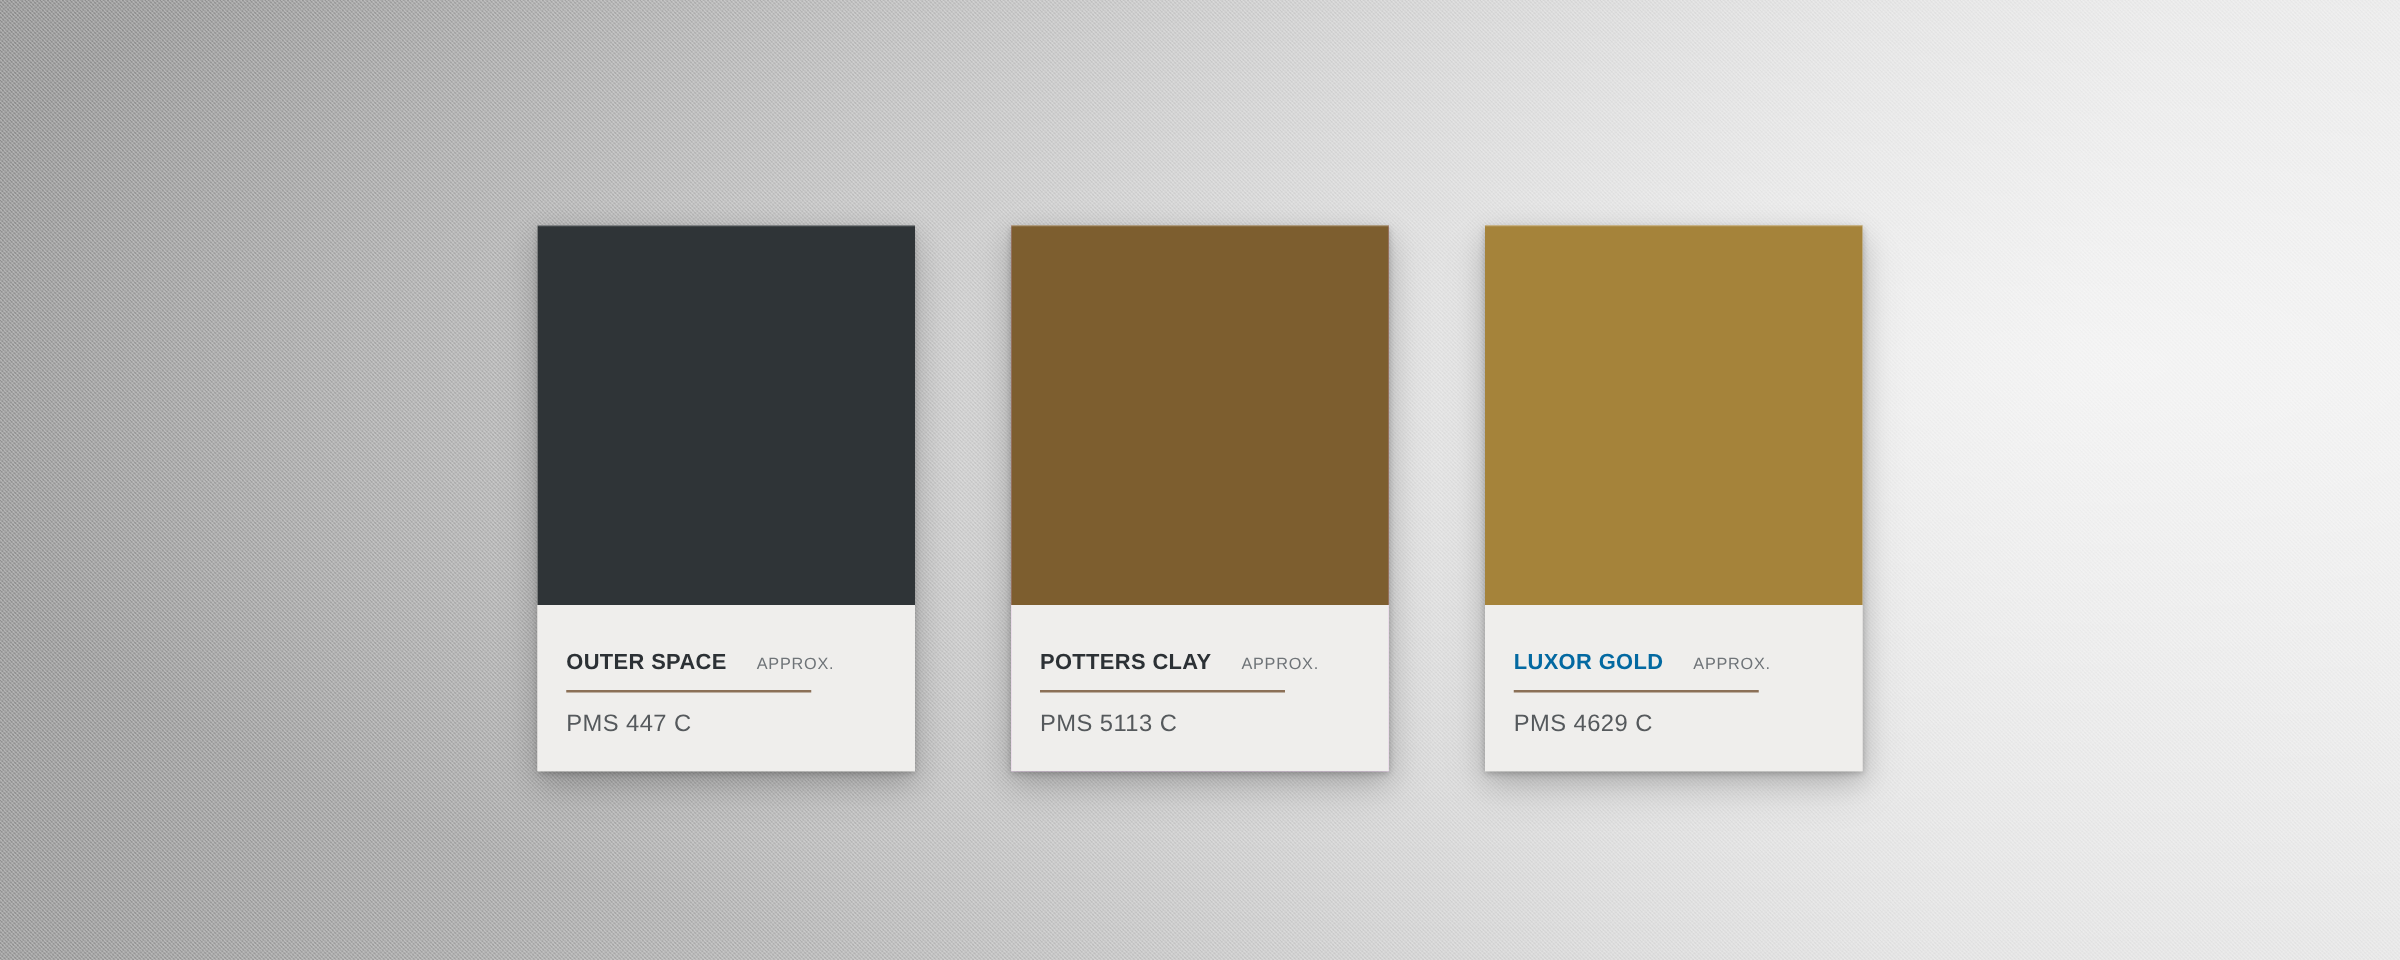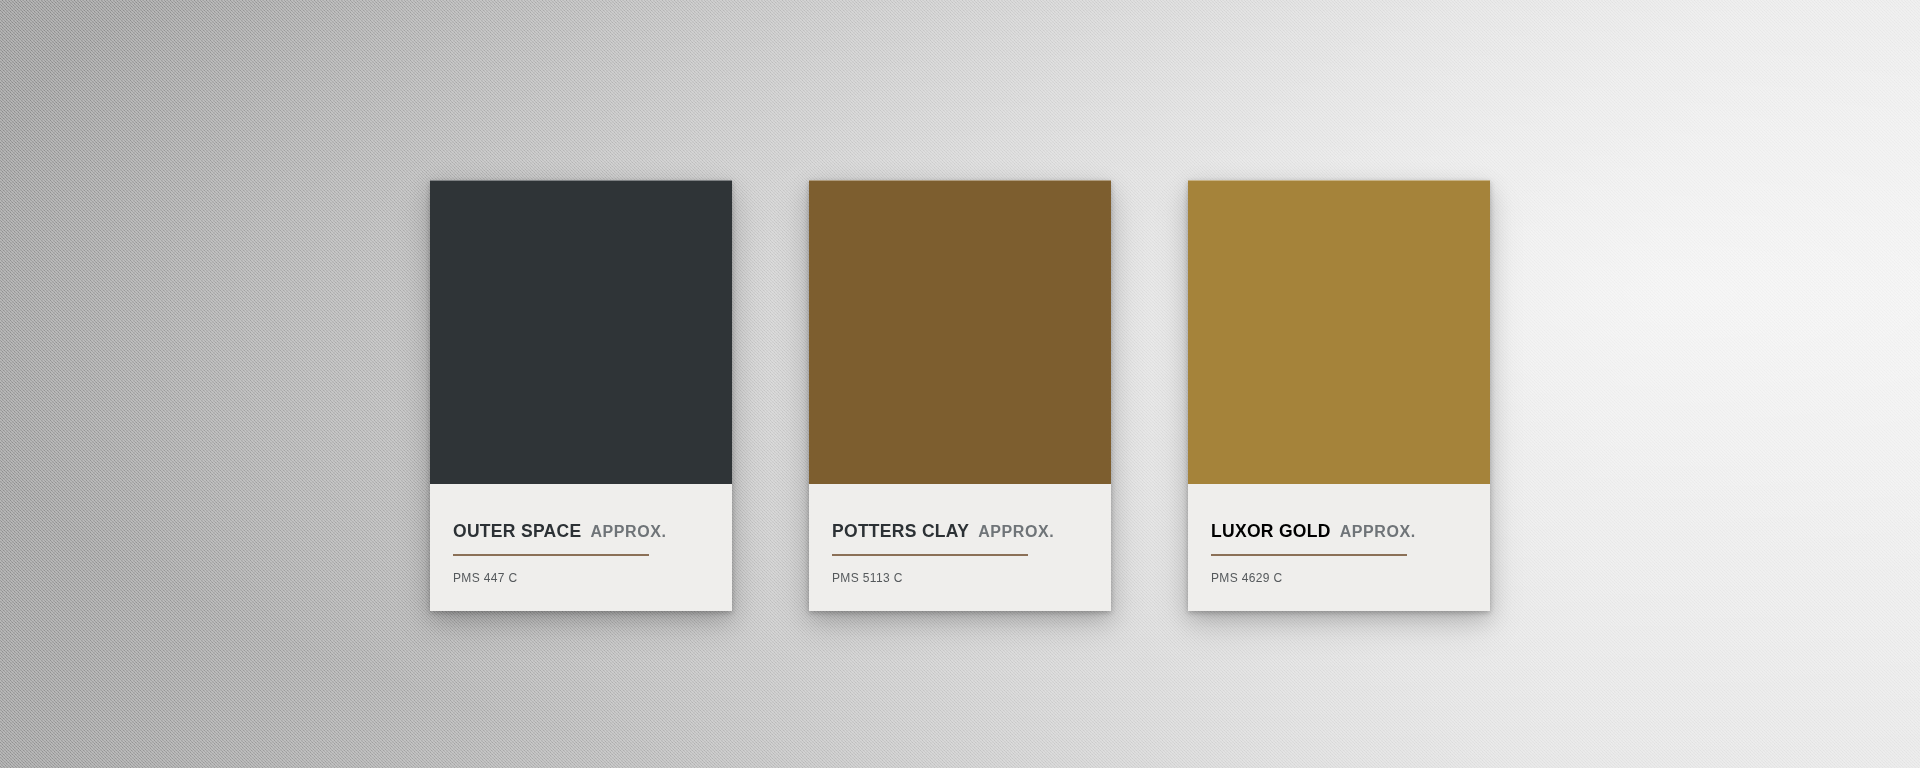--- a/index.html
+++ b/index.html
@@ -83,51 +83,51 @@
 
   .swatch-info {
     background: #efeeec;
     padding: 22px 23px 26px 23px;
     box-sizing: border-box;
   }
 
   .swatch-title-line {
     display: flex;
     align-items: baseline;
-    gap: 9px;
+    gap: 24px;
     white-space: nowrap;
   }
 
   .swatch-name {
     font-size: 17.5px;
     font-weight: bold;
     color: #2c3135;
     letter-spacing: 0.3px;
     text-transform: uppercase;
   }
 
   .swatch-approx {
-    font-size: 16px;
-    font-weight: bold;
+    font-size: 13px;
+    font-weight: normal;
     color: #6f7478;
     letter-spacing: 0.6px;
     text-transform: uppercase;
     margin-top: 17px;
   }
 
   .swatch-rule {
     margin-top: 12px;
     height: 2px;
     width: 196px;
     background: #8b7057;
   }
 
   .swatch-code {
     margin-top: 15px;
-    font-size: 12px;
+    font-size: 19px;
     color: #55595c;
     letter-spacing: 0.35px;
   }
 </style>
 </head>
 <body>
 
 <div class="backdrop"></div>
 <div class="noise"></div>
 
@@ -154,21 +154,21 @@
       </div>
       <div class="swatch-rule" style="background: rgb(139, 112, 87);"></div>
       <div class="swatch-code" style="color: rgb(85, 89, 92);">PMS 5113 C</div>
     </div>
   </div>
 
   <div class="swatch-card" style="background-color: rgb(239, 238, 236);">
     <div class="swatch-chip" style="background: rgb(165, 131, 58);"></div>
     <div class="swatch-info" style="background-color: rgb(239, 238, 236);">
       <div class="swatch-title-line">
-        <span class="swatch-name" style="color: #000000;">LUXOR GOLD</span>
+        <span class="swatch-name" style="color: #0369a1;">LUXOR GOLD</span>
         <span class="swatch-approx" style="color: rgb(111, 116, 120);">APPROX.</span>
       </div>
       <div class="swatch-rule" style="background: rgb(139, 112, 87);"></div>
       <div class="swatch-code" style="color: rgb(85, 89, 92);">PMS 4629 C</div>
     </div>
   </div>
 
 </div>
 
 </body></html>

